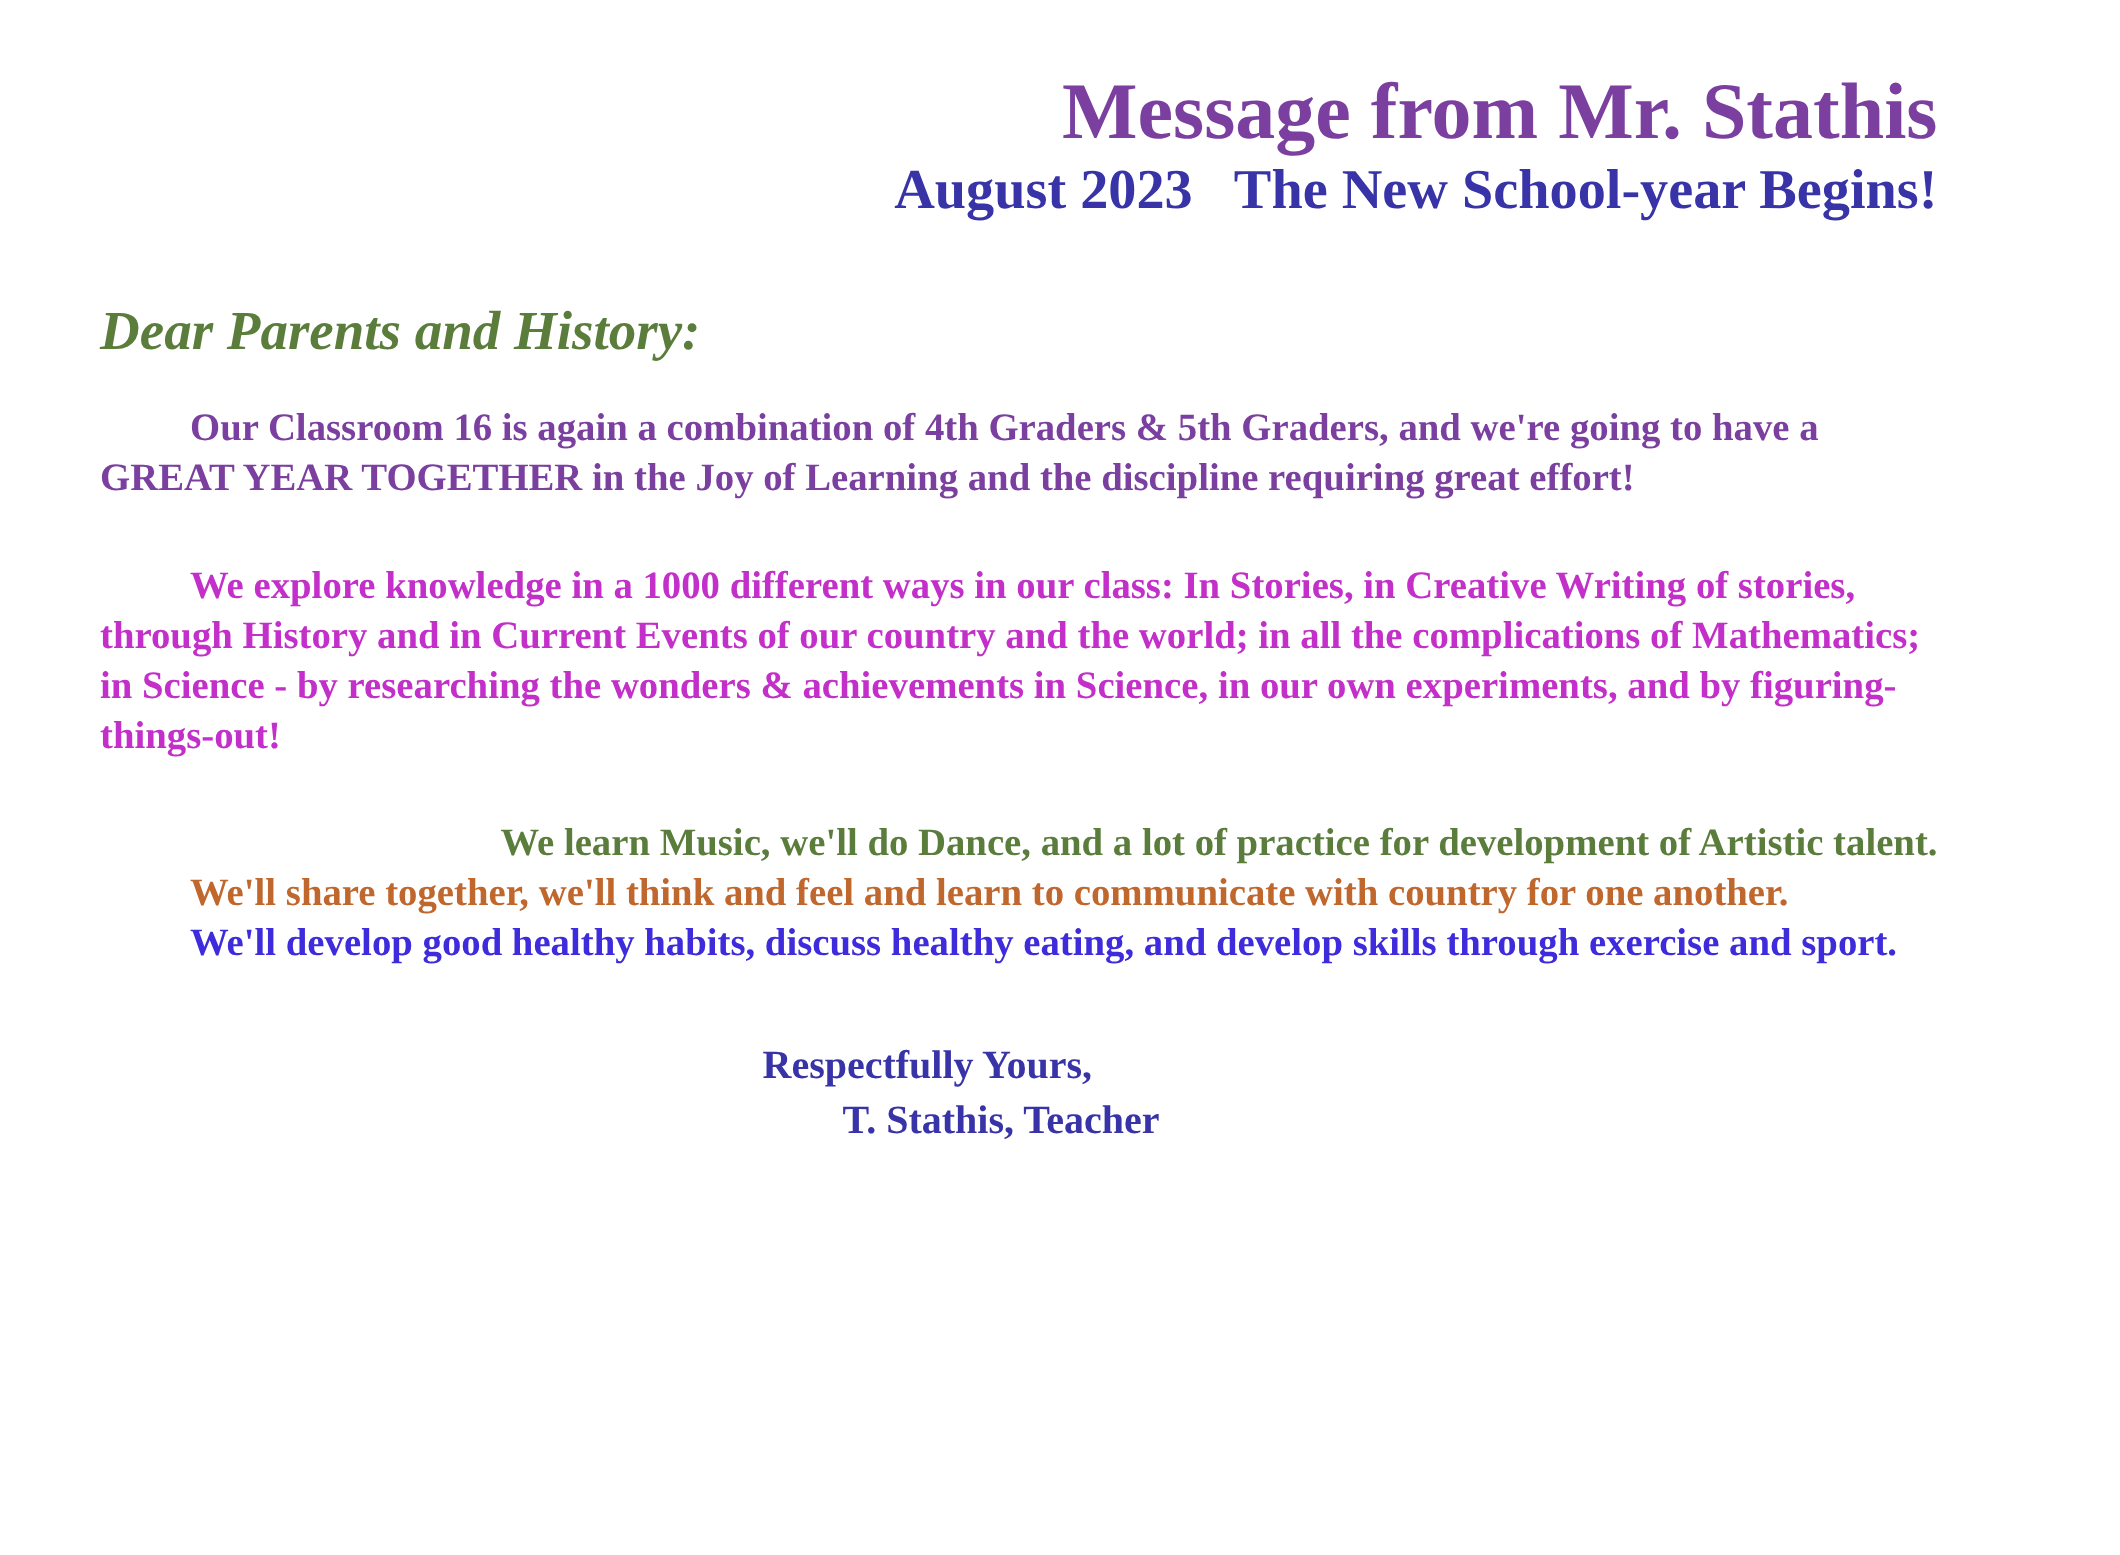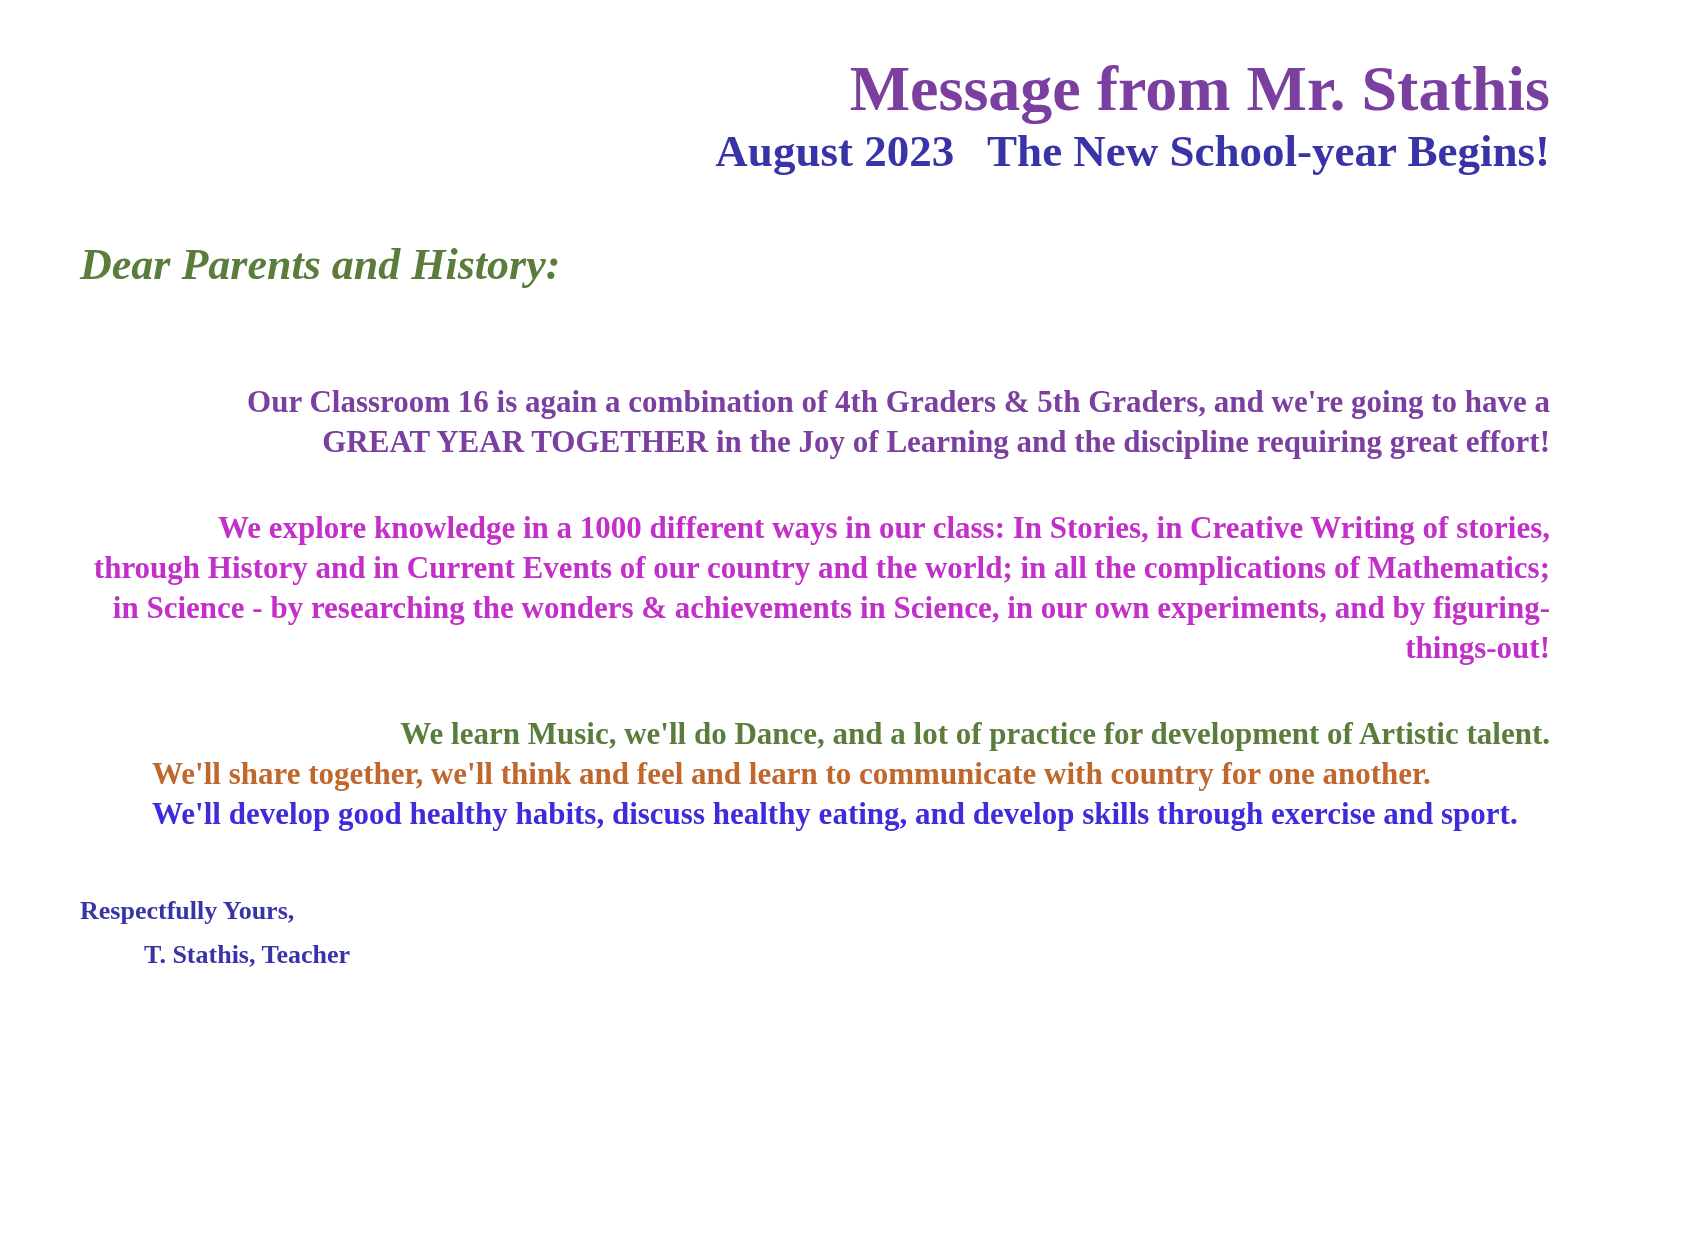--- a/index.html
+++ b/index.html
@@ -41,34 +41,35 @@
     white-space: pre-wrap;
   }
   .para {
     font-size: 31px;
     line-height: 40px;
     margin: 0;
     text-indent: 72px;
     white-space: pre-wrap;
   }
   .gap { margin-top: 46px; }
-  .first-gap { margin-top: 92px; text-align: right; }
+  .first-gap { margin-top: 32px; }
   .p-purple  { color: var(--color-purple); }
   .p-blue    { color: var(--color-blue); }
-  .p-magenta { color: var(--color-magenta); text-align: right; }
+  .p-magenta { color: var(--color-magenta); }
   .p-green   { color: var(--color-green); text-align: right; }
   .p-orange  { color: var(--color-orange); }
   .underlined {
     text-decoration: underline;
     text-decoration-thickness: 3px;
     text-underline-offset: 5px;
   }
   .signature {
     margin-top: 55px;
-    font-size: 26px;
+    margin-left: 530px;
+    font-size: 32px;
     line-height: 44px;
     color: var(--color-indigo);
   }
   .signature .sig-line2 {
     padding-left: 64px;
   }
 </style>
 </head>
 <body>
 

